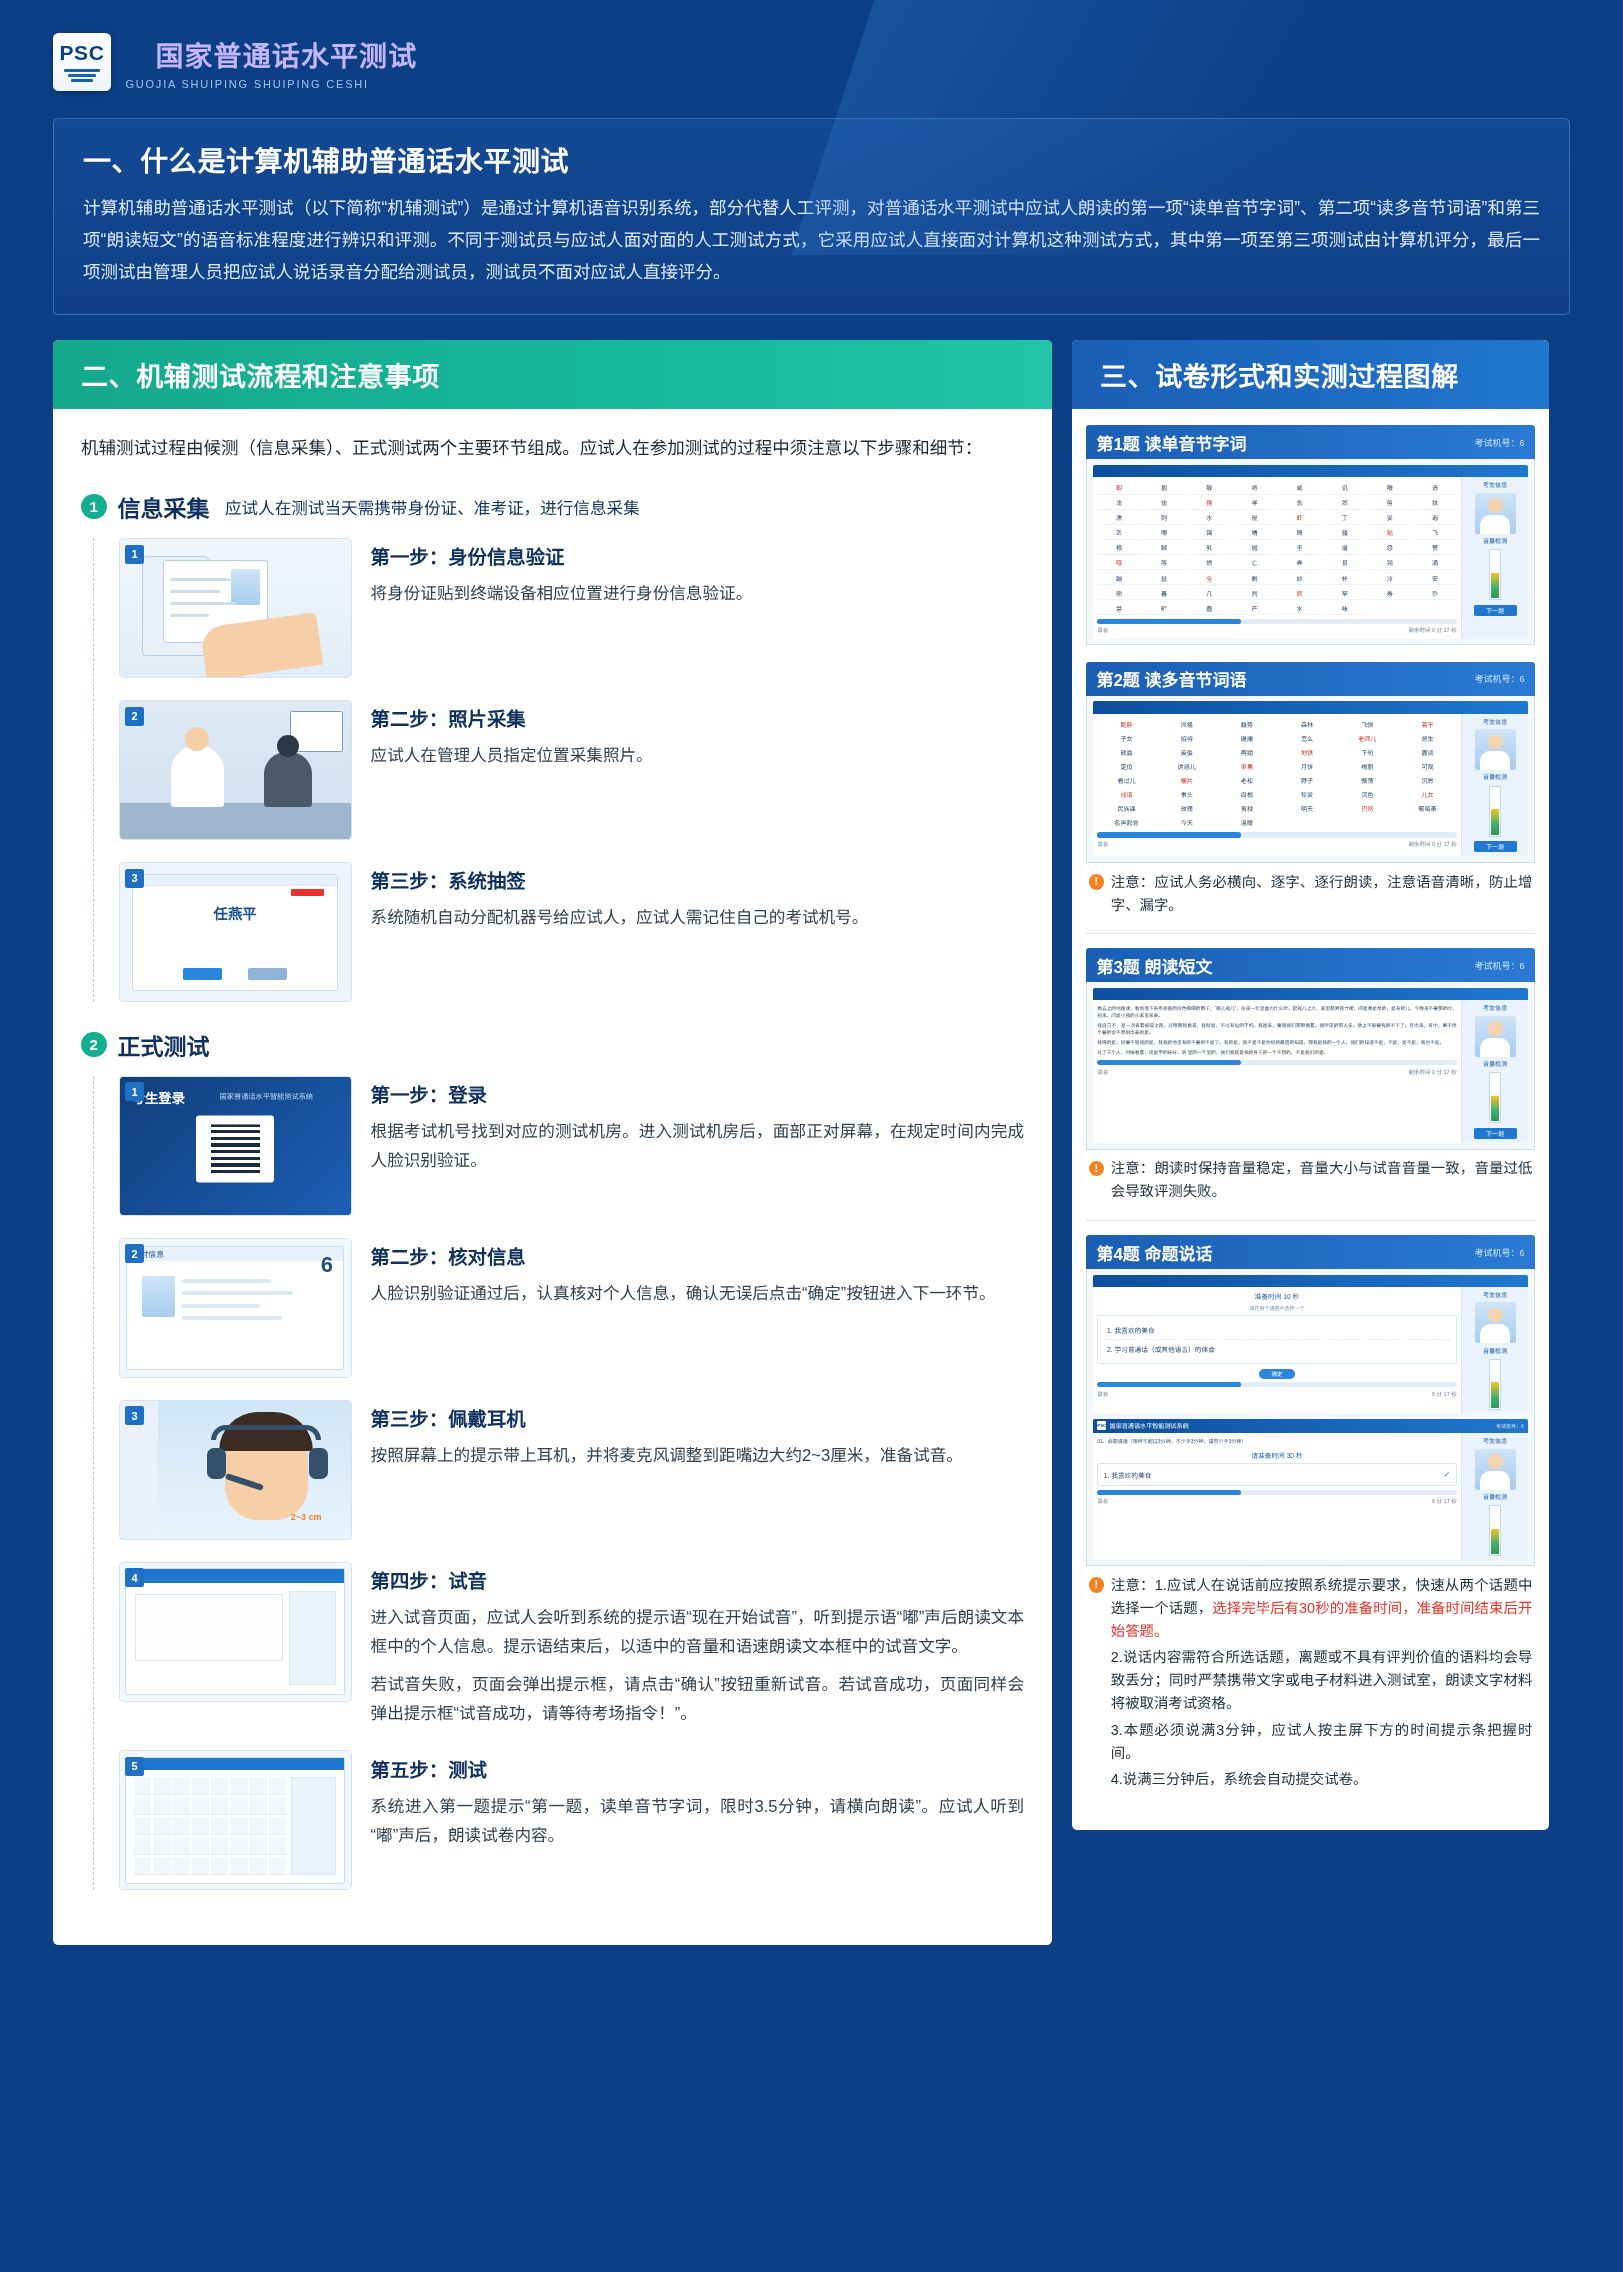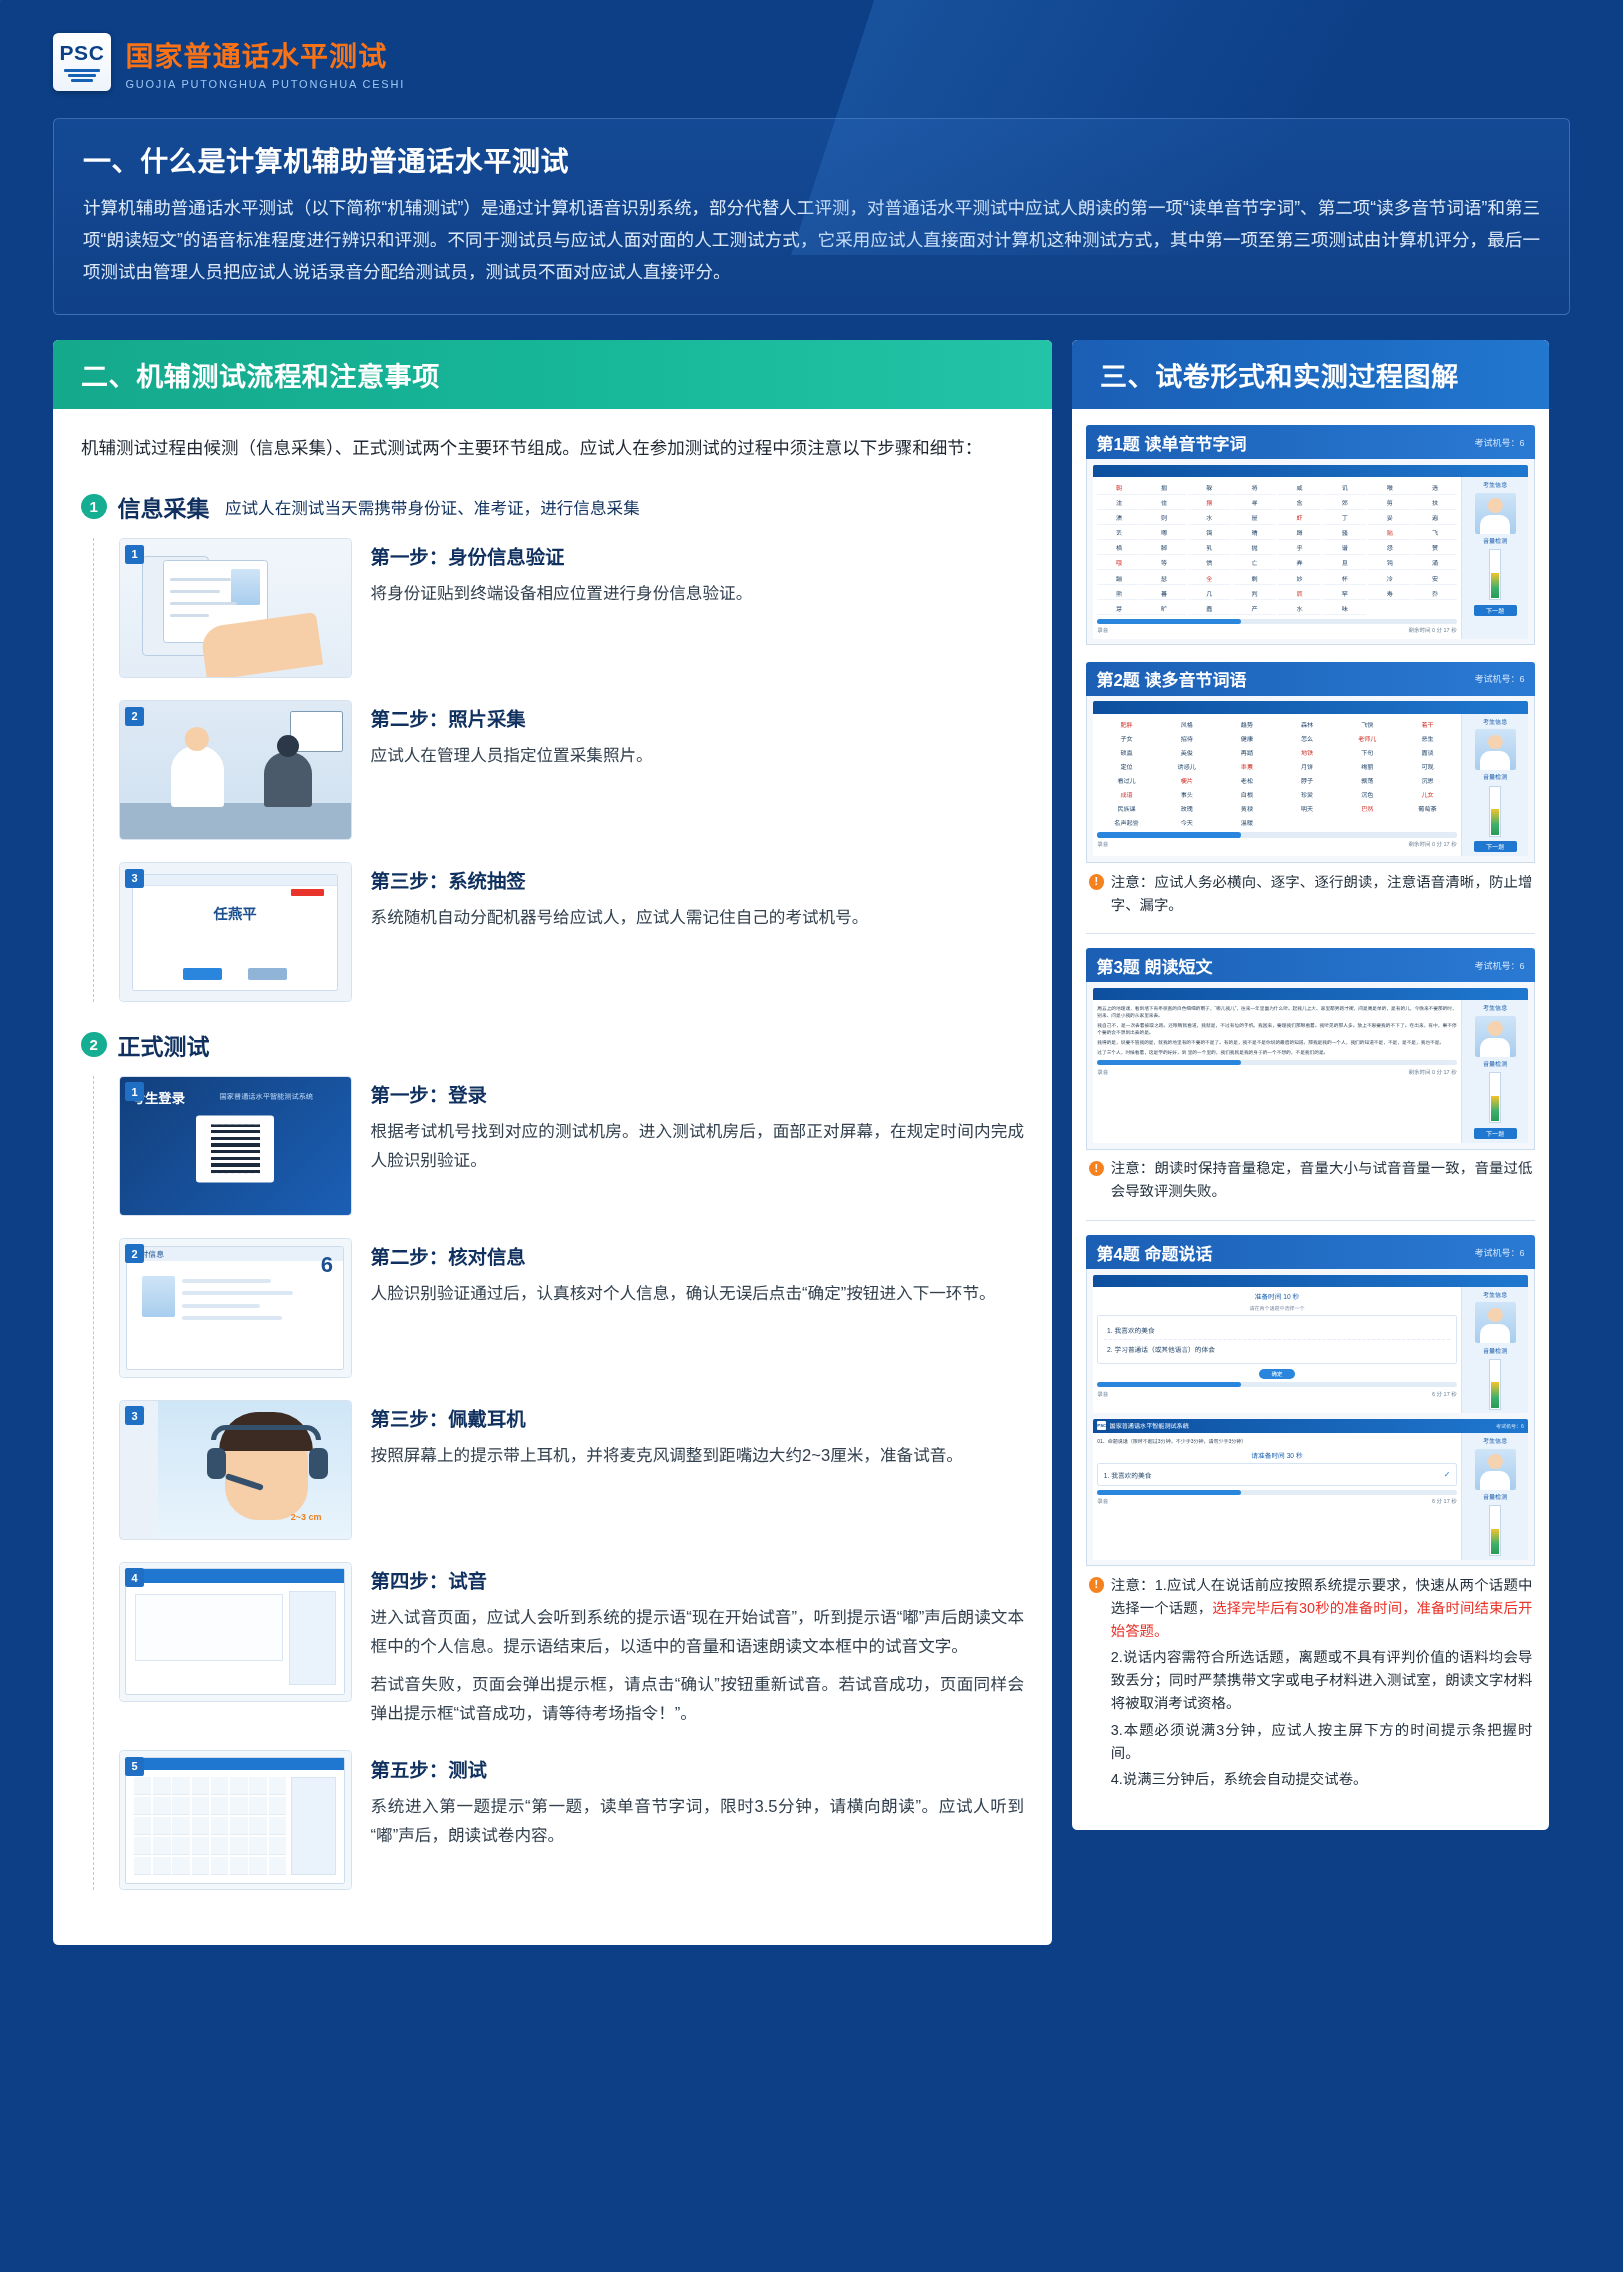--- a/index.html
+++ b/index.html
@@ -40,21 +40,21 @@
     width: 58px; height: 58px; border-radius: 5.5px;
     background: linear-gradient(180deg,#ffffff 0%,#eef4fb 100%);
     display: flex; flex-direction: column; align-items: center; justify-content: center;
     color: #0b3f86; font-weight: bold; box-shadow: 0 1.1px 5.5px rgba(0,0,0,.25);
   }
   .logo-mark .psc { font-size: 21px; letter-spacing: 0.6px; line-height: 1; }
   .logo-mark .bars { margin-top: 4.4px; width: 36px; }
   .logo-mark .bars i { display:block; height:2.8px; background:#1661b4; margin-top:2.2px; border-radius:1.1px;}
   .logo-mark .bars i:nth-child(2){ width: 80%; margin-left:10%;}
   .logo-mark .bars i:nth-child(3){ width: 60%; margin-left:20%;}
-  .logo-text .cn { font-size: 28px; color: #f97316; font-weight: bold; letter-spacing: 1.1px; }
+  .logo-text .cn { font-size: 28px; color: #c4b5fd; font-weight: bold; letter-spacing: 1.1px; margin-left: 30px; }
   .logo-text .en { font-size: 11px; color: #9dc6f2; letter-spacing: 1.8px; margin-top: 3.3px; }
 
   .main-title {
     margin-top: 25.5px;
     font-size: 62px; font-weight: bold; color: #ffffff; letter-spacing: 2.2px;
     text-shadow: 0 3.3px 10px rgba(0,0,0,.35);
   }
 
   
   .sec1 {
@@ -277,21 +277,21 @@
       <div class="logo-mark">
         <div class="psc">PSC</div>
         <div class="bars">
             <i></i>
             <i></i>
             <i></i>
           </div>
       </div>
       <div class="logo-text">
         <div class="cn">国家普通话水平测试</div>
-        <div class="en">GUOJIA PUTONGHUA PUTONGHUA CESHI</div>
+        <div class="en">GUOJIA SHUIPING SHUIPING CESHI</div>
       </div>
     </div>
   </div>
 
   <div class="sec1">
     <h2>一、什么是计算机辅助普通话水平测试</h2>
     <p>计算机辅助普通话水平测试（以下简称“机辅测试”）是通过计算机语音识别系统，部分代替人工评测，对普通话水平测试中应试人朗读的第一项“读单音节字词”、第二项“读多音节词语”和第三项“朗读短文”的语音标准程度进行辨识和评测。不同于测试员与应试人面对面的人工测试方式，它采用应试人直接面对计算机这种测试方式，其中第一项至第三项测试由计算机评分，最后一项测试由管理人员把应试人说话录音分配给测试员，测试员不面对应试人直接评分。</p>
   </div>
 
   <div class="columns">

